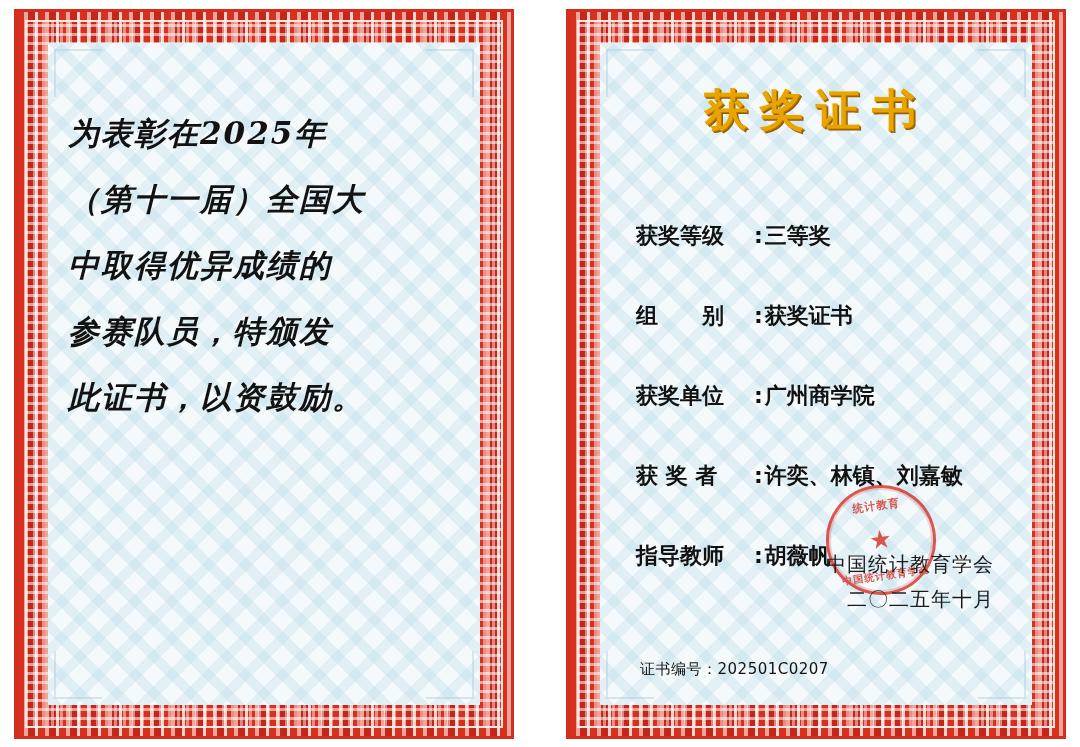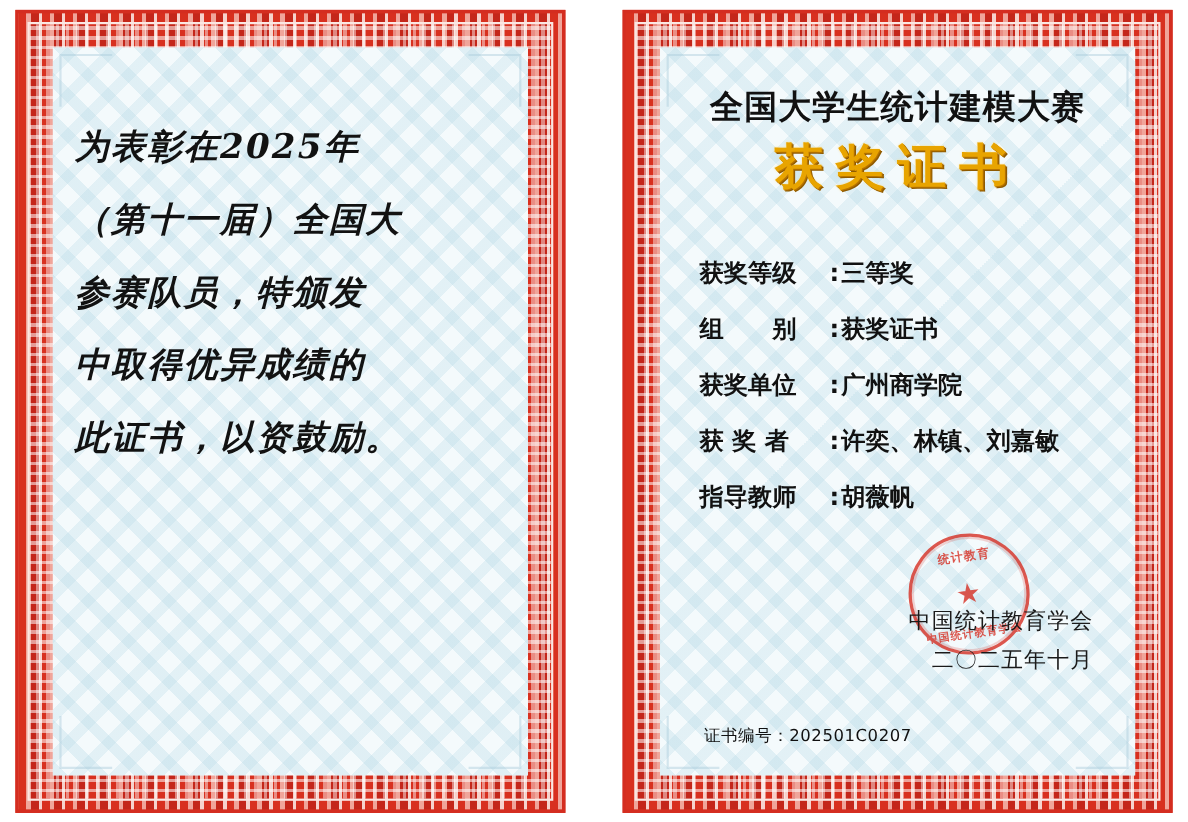--- a/index.html
+++ b/index.html
@@ -158,20 +158,21 @@
     width: 118px;
     display: inline-block;
     letter-spacing: 0px;
   }
   .field-label.spaced {
     letter-spacing: 0px;
   }
   .field-sep { margin-right: 2px; }
   .field-value {
     font-weight: 600;
+    margin-top: 29px;
   }
 
   
   .issuer-block {
     position: absolute;
     right: 38px;
     bottom: 88px;
     text-align: right;
     font-family: "DejaVu Sans", "Liberation Sans", sans-serif;
     font-size: 20px;
@@ -236,37 +237,36 @@
     <div class="cert-border"></div>
     <div class="cert-inner">
       <span class="inner-corner tl"></span>
       <span class="inner-corner tr"></span>
       <span class="inner-corner bl"></span>
       <span class="inner-corner br"></span>
 
       <div class="left-body">
         <div class="body-line">为表彰在2025年</div>
         <div class="body-line">（第十一届）全国大</div>
+        <div class="body-line">中取得优异成绩的</div>
         <div class="body-line">参赛队员，特颁发</div>
-        <div class="body-line">中取得优异成绩的</div>
         <div class="body-line">此证书，以资鼓励。</div>
       </div>
     </div>
   </div>
 
   <div class="cert">
     <div class="cert-border"></div>
     <div class="cert-inner">
       <span class="inner-corner tl"></span>
       <span class="inner-corner tr"></span>
       <span class="inner-corner bl"></span>
       <span class="inner-corner br"></span>
 
       <div class="right-content">
-        <div class="cert-title">全国大学生统计建模大赛</div>
         <div class="cert-subtitle">获奖证书</div>
 
         <div class="fields">
           <div class="field-row">
             <span class="field-label">获奖等级</span>
             <span class="field-sep">:</span>
             <span class="field-value">三等奖</span>
           </div>
           <div class="field-row">
             <span class="field-label spaced">组　　别</span>

